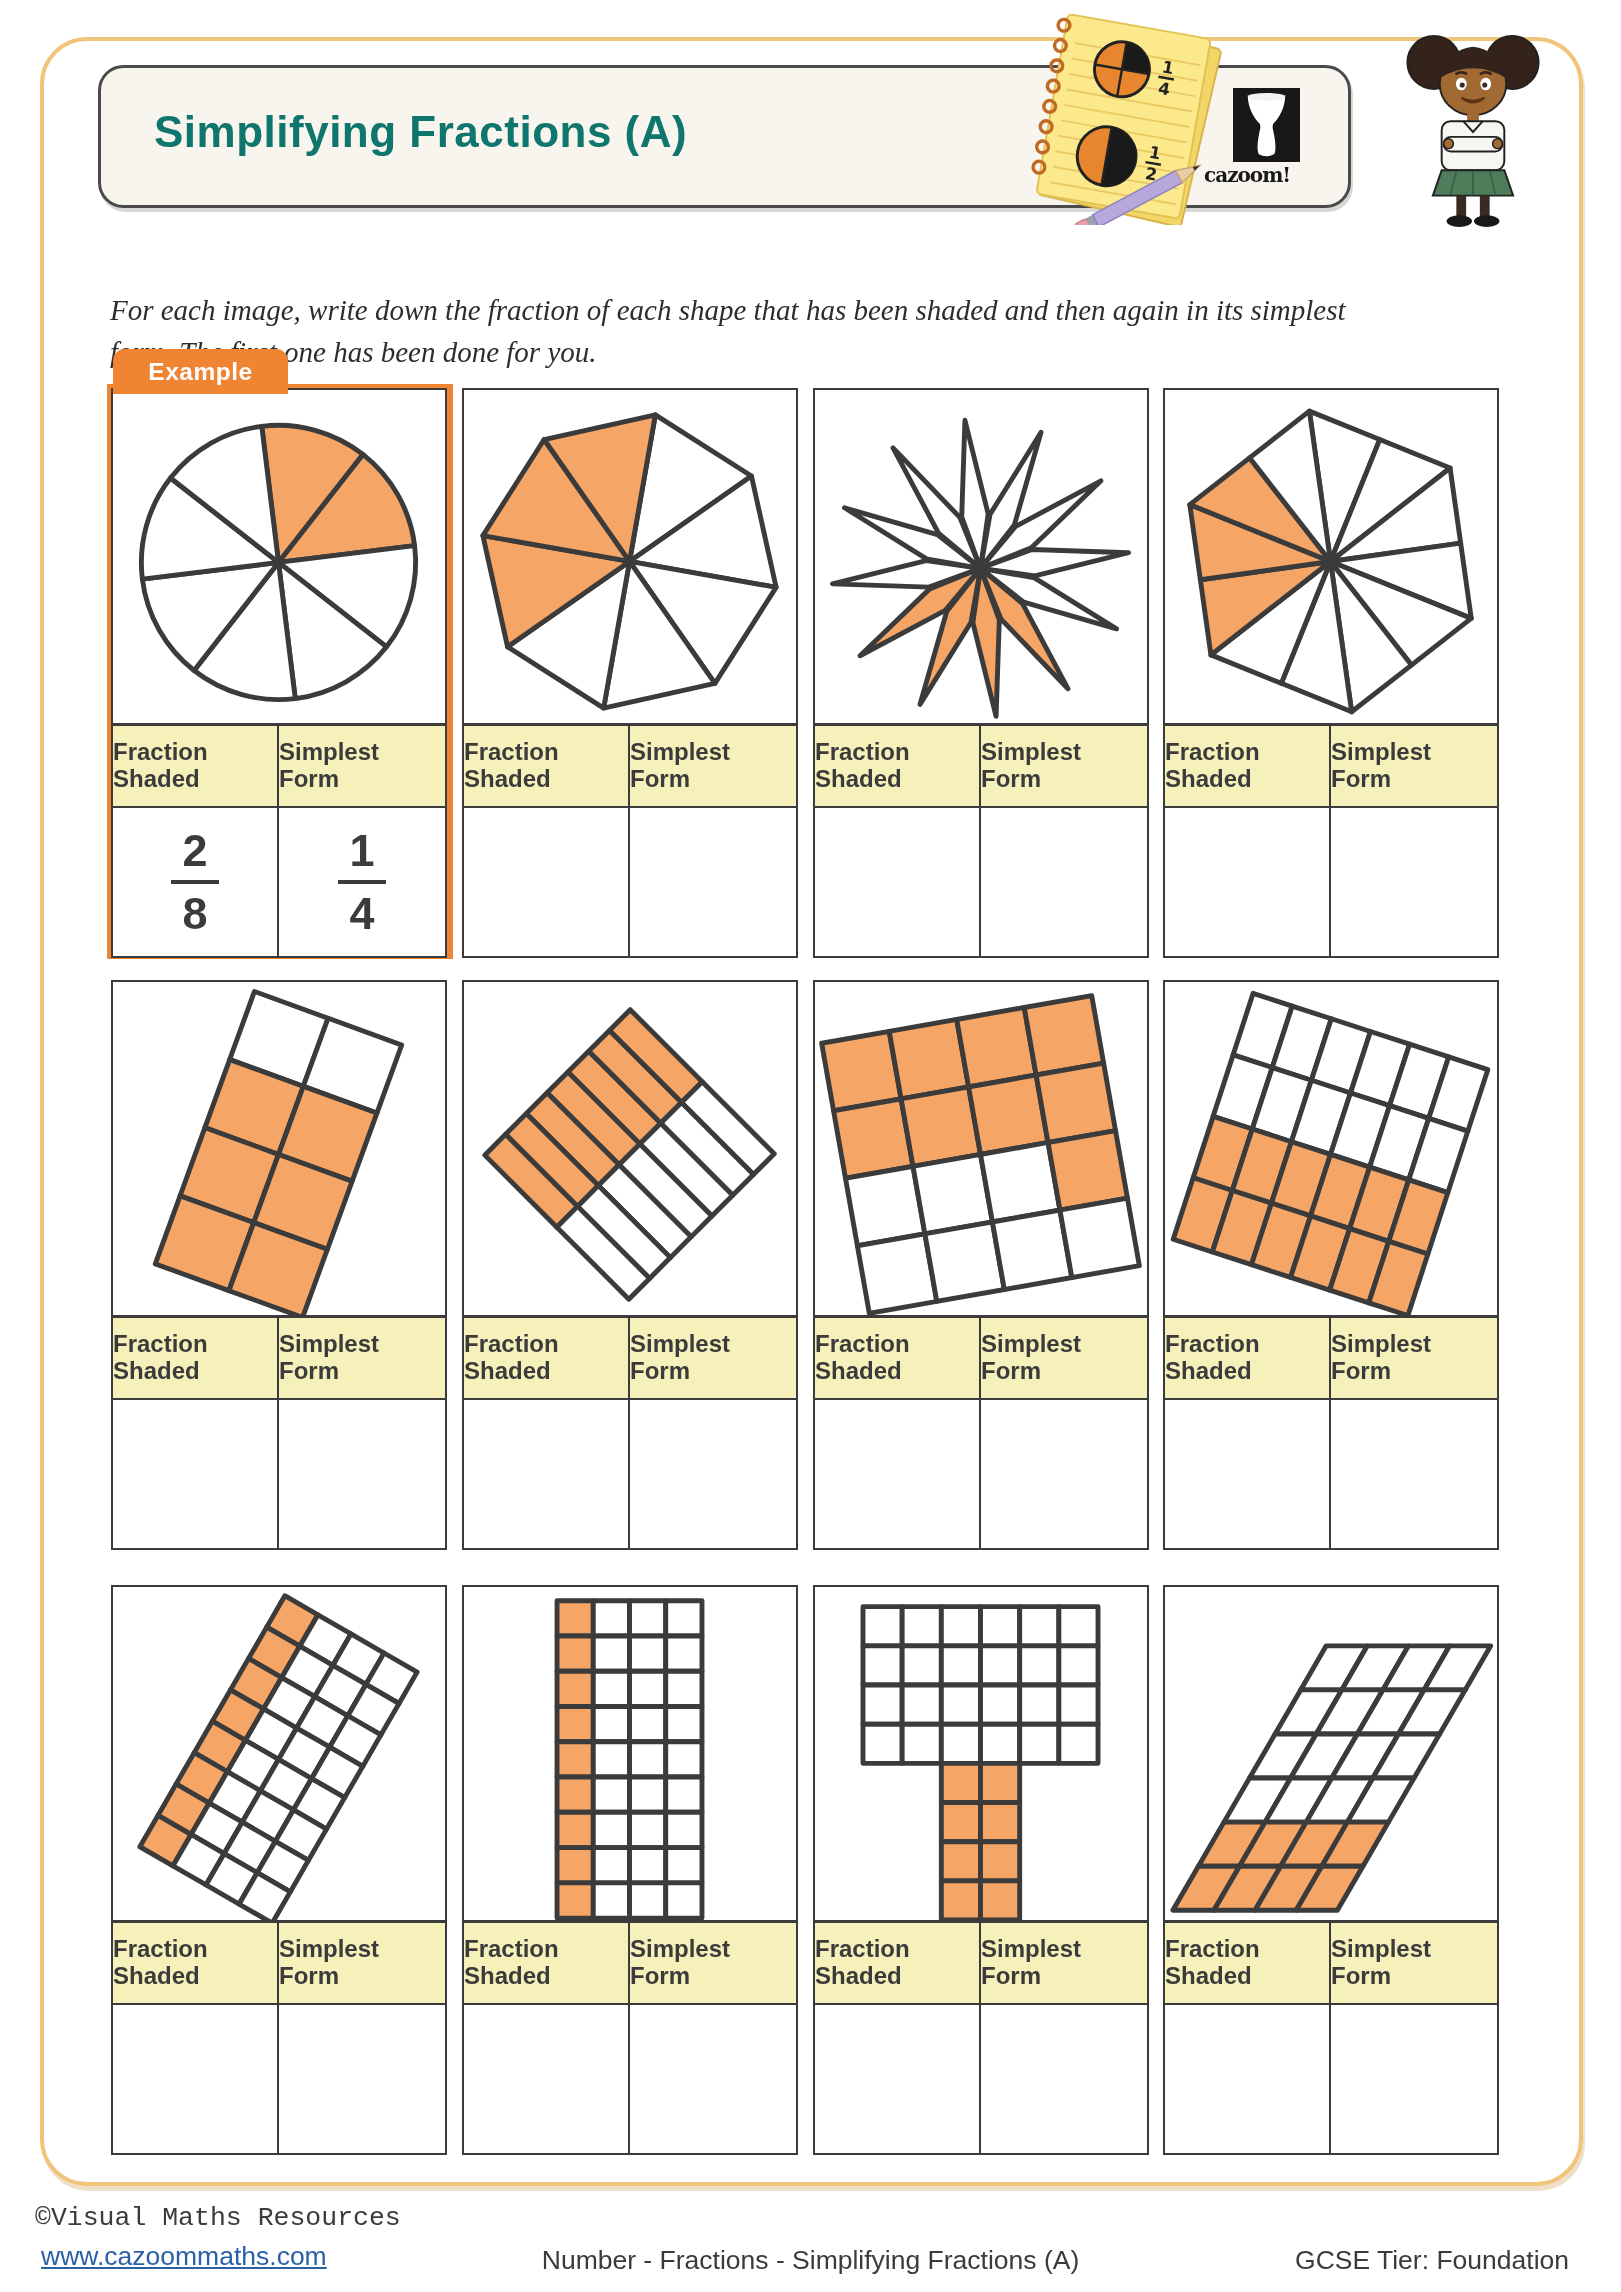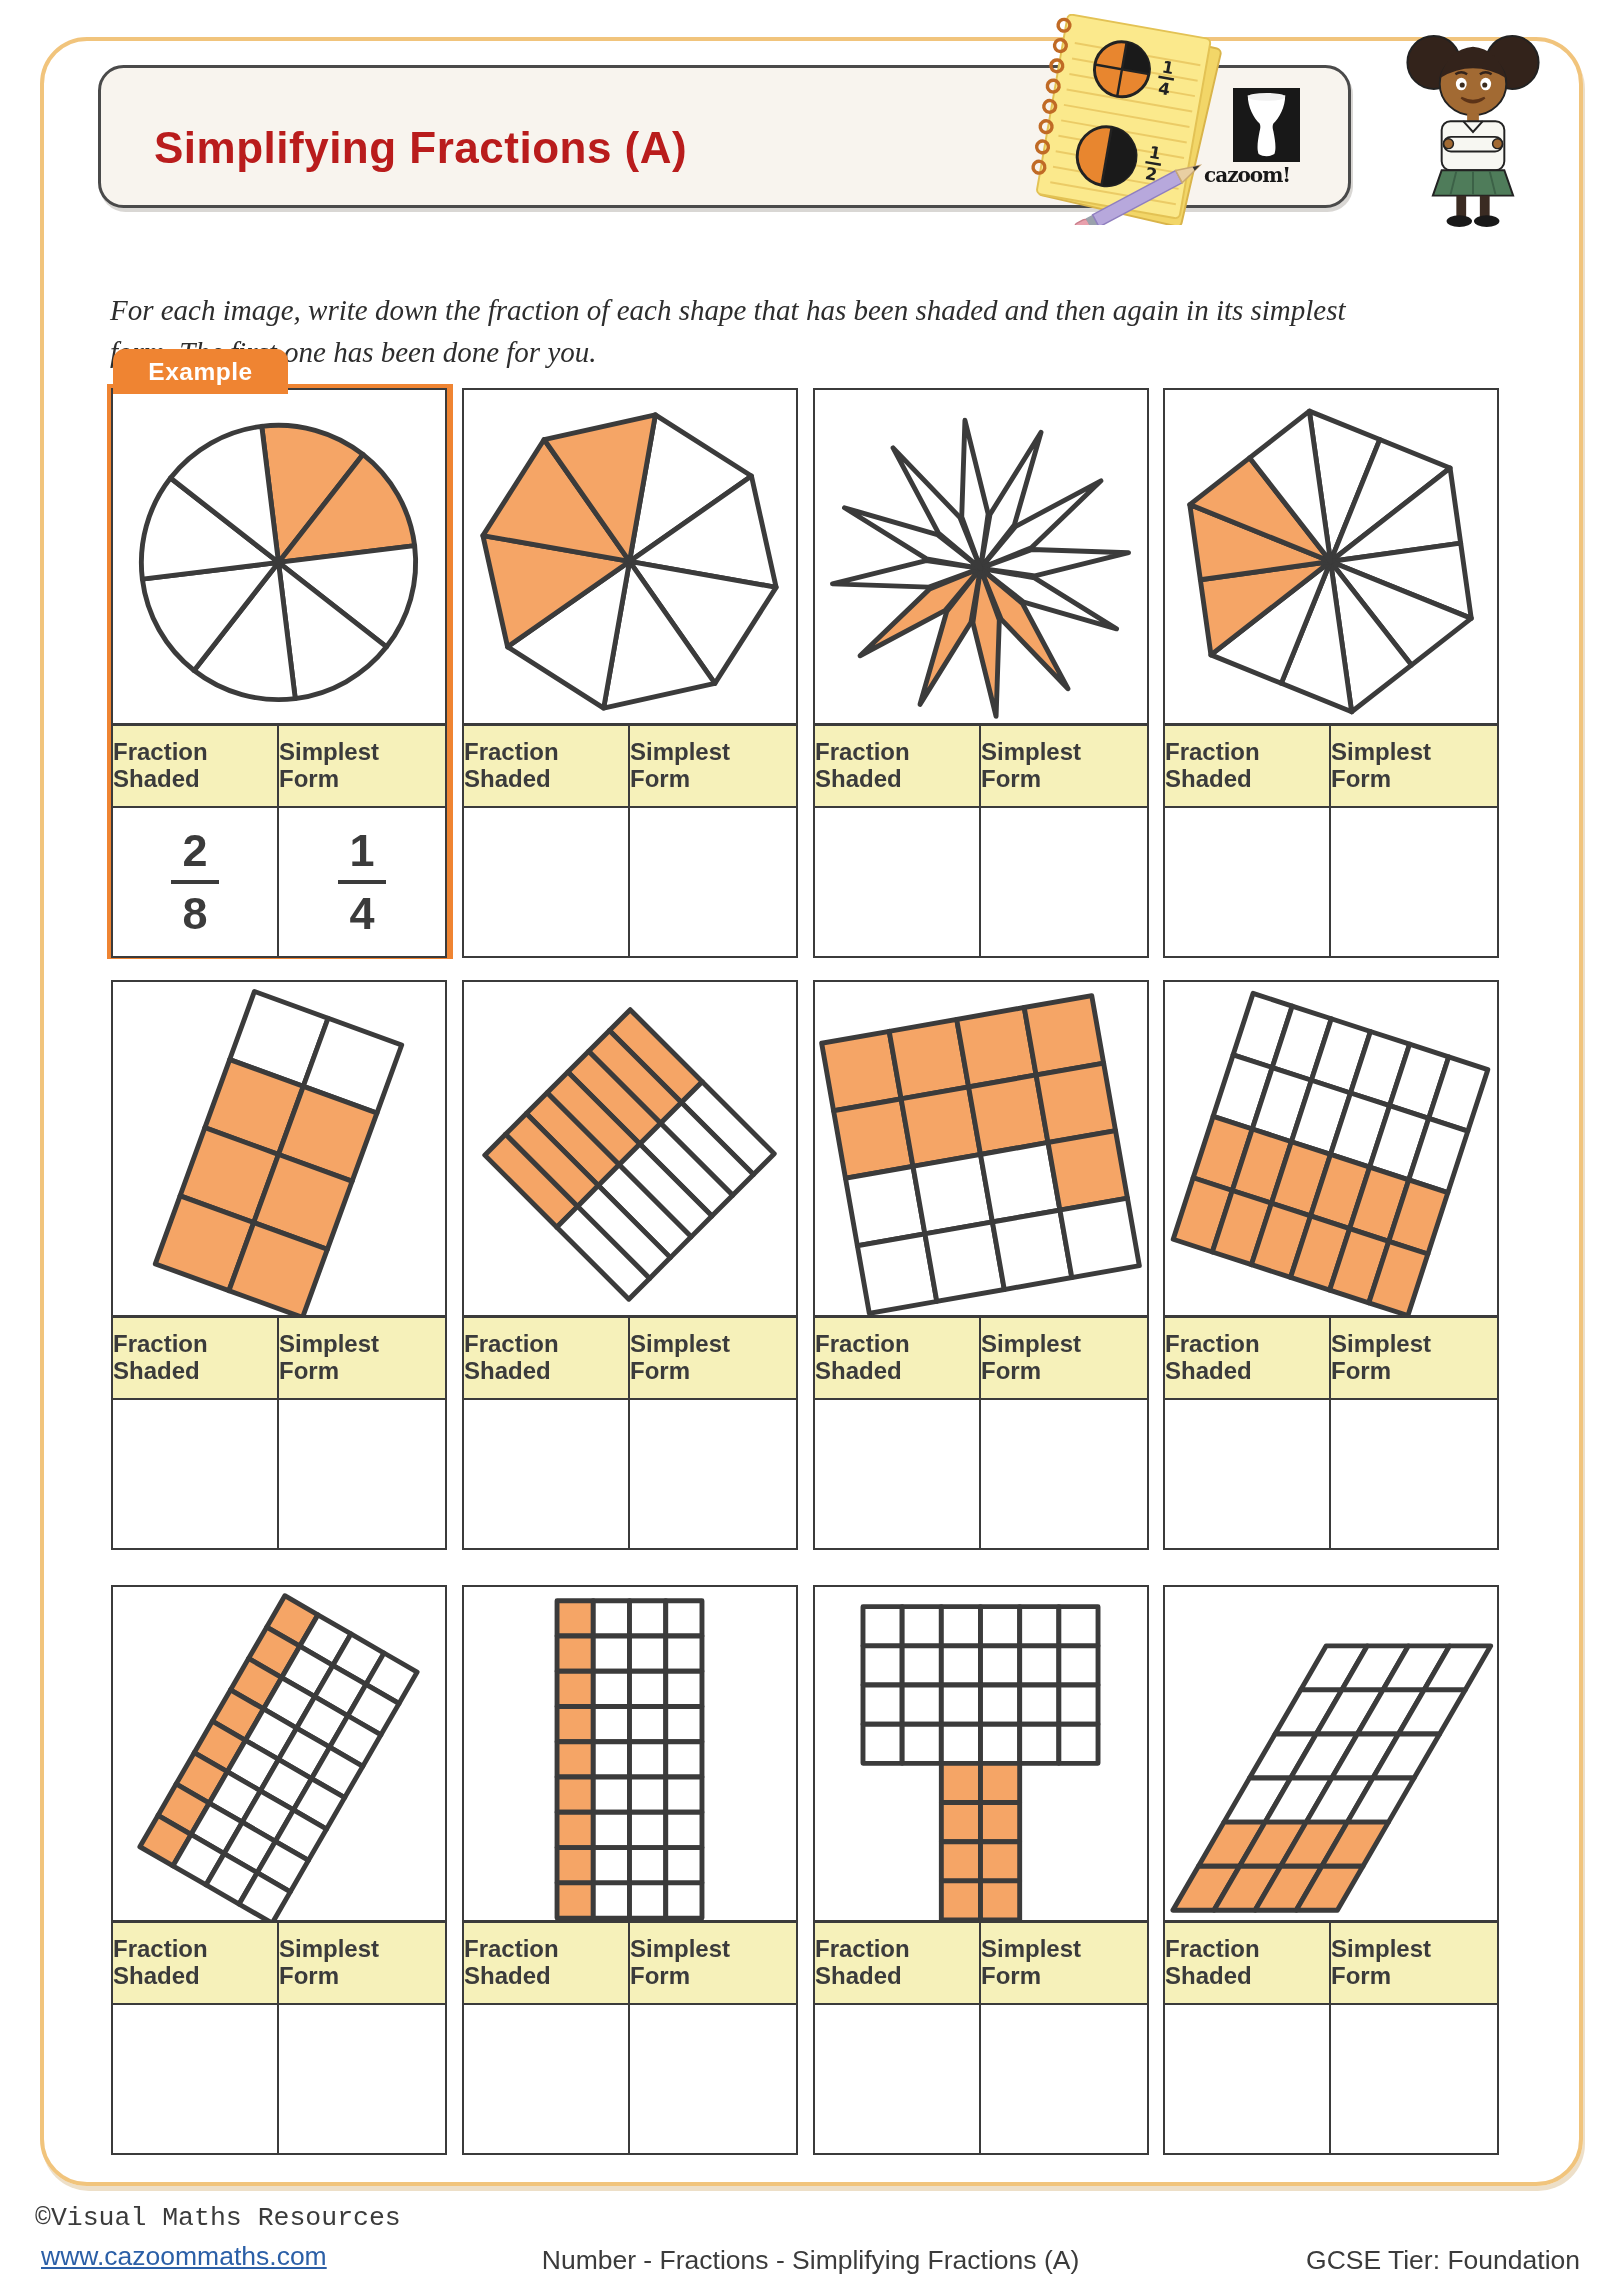--- a/index.html
+++ b/index.html
@@ -3,21 +3,21 @@
 <meta charset="utf-8">
 <style>
   html,body{margin:0;padding:0;background:#ffffff;}
   body{width:1621px;height:2293px;position:relative;font-family:"Liberation Sans",sans-serif;overflow:hidden;}
 
   .frame{position:absolute;left:40px;top:37px;width:1535px;height:2141px;
          border:4.9px solid #F1C47C;border-radius:47px;box-shadow:2px 4.9px 0 rgba(214,184,134,.45);}
 
   .title-box{position:absolute;left:98px;top:65px;width:1247px;height:137px;background:#F8F4EE;
              border:3.9px solid #4A4A4A;border-radius:25.5px;box-shadow:2px 3.9px 0 rgba(120,110,100,.28);}
-  .title-box h1{margin:16px;padding:39px 0 0 37px;font-size:44px;font-weight:bold;color:#b91c1c;letter-spacing:0.5px;}
+  .title-box h1{margin:0;padding:39px 0 0 53px;font-size:44px;font-weight:bold;color:#0f766e;letter-spacing:0.5px;}
 
   .instructions{position:absolute;left:110px;top:243px;width:1284px;
                 font-family:"Liberation Serif",serif;font-style:italic;font-size:29px;line-height:1.45;color:#2D2D2D;margin-top:46px;}
 
   
   .logo-box{position:absolute;left:1233px;top:88px;width:67px;height:74px;background:#181818;}
   .logo-box svg{position:absolute;inset:0;}
   .logo-text{position:absolute;left:1204px;top:163px;width:127px;text-align:left;
              font-family:"DejaVu Serif",serif;font-weight:bold;font-size:20px;color:#181818;letter-spacing:-1px;}
 
@@ -40,21 +40,21 @@
   .bR{border-right:2.9px solid #3B3B3B;}
   .acell{background:#fff;display:flex;align-items:center;justify-content:center;}
   .frac{text-align:center;font-weight:bold;color:#3B3B3B;font-size:45px;line-height:1;}
   .frac .num{display:block;border-bottom:4.9px solid #3B3B3B;padding:0 11.8px 6.9px;}
   .frac .den{display:block;padding-top:6.9px;}
 
   
   .foot{position:absolute;font-size:26.5px;color:#3B3B3B;}
   .foot-link{position:absolute;font-size:26.5px;color:#2B5FA7;text-decoration:underline;}
   .foot-center{position:absolute;left:0;right:0;text-align:center;font-size:26.5px;color:#3B3B3B;}
-  .foot-right{position:absolute;right:41px;font-size:26.5px;color:#3B3B3B;}
+  .foot-right{position:absolute;right:52px;font-size:26.5px;color:#3B3B3B;}
 </style>
 </head>
 <body>
 
 <div class="frame"></div>
 
 <div class="title-box">
   <h1>Simplifying Fractions (A)</h1>
 </div>
 

